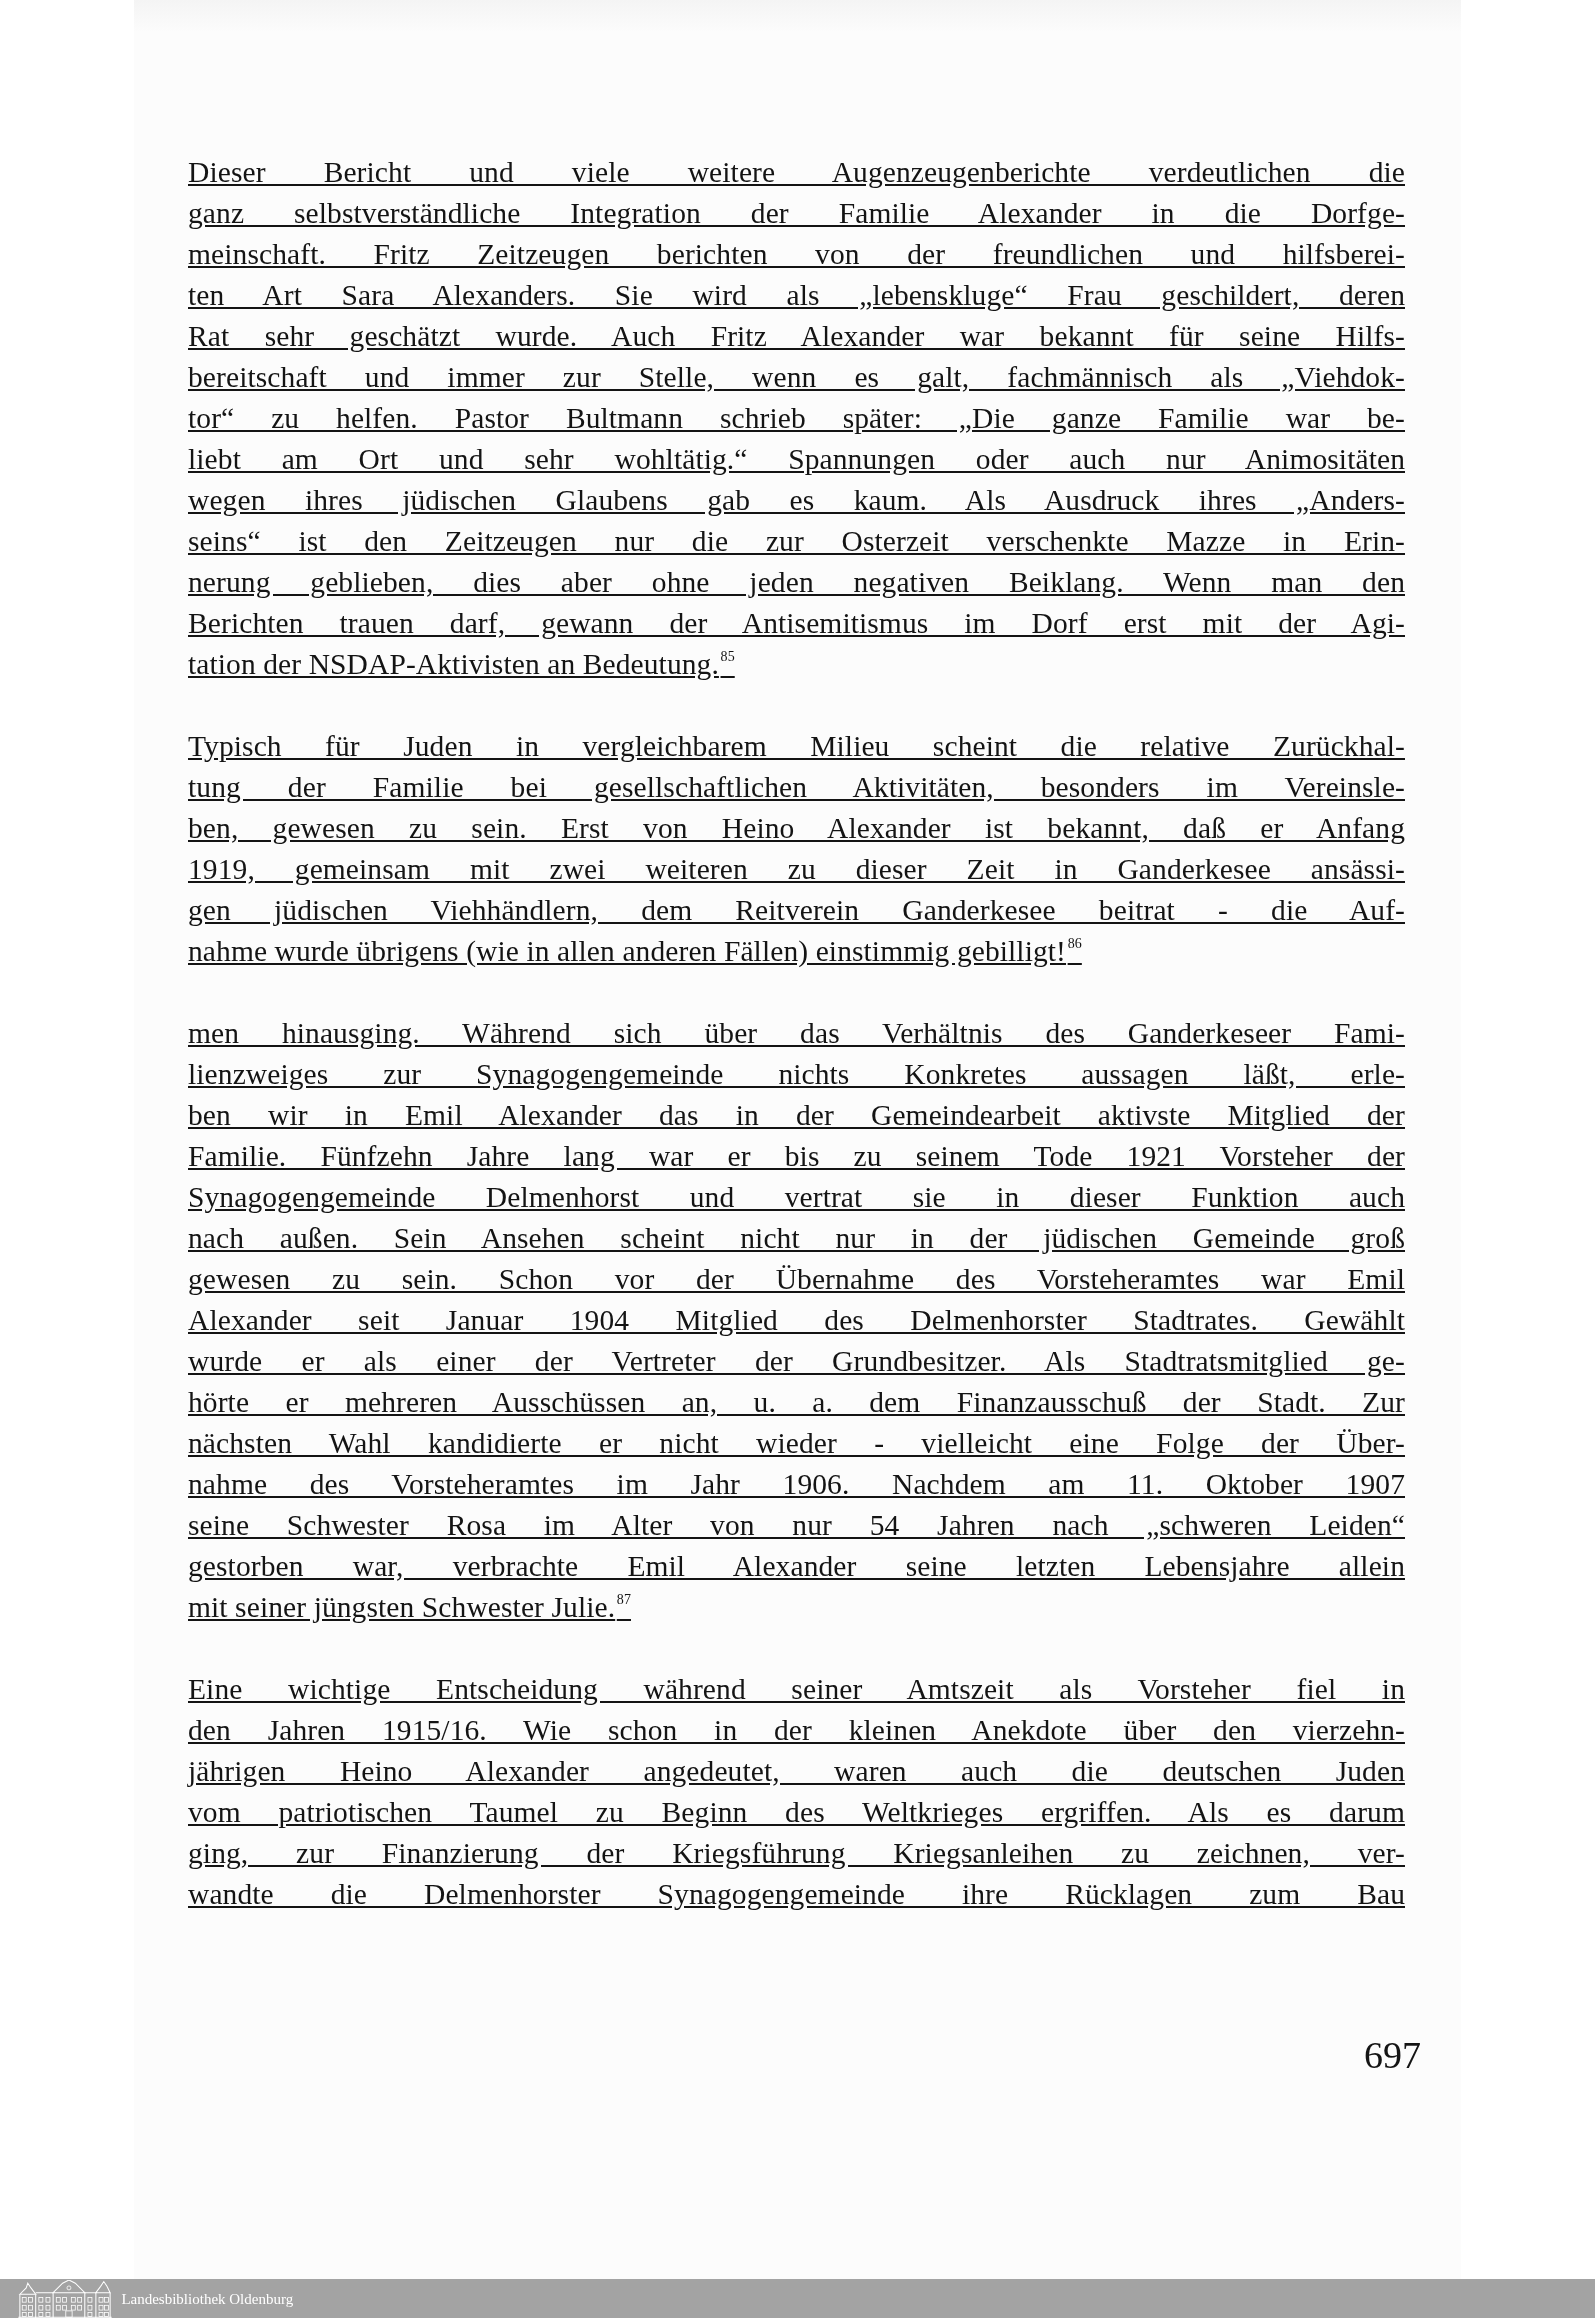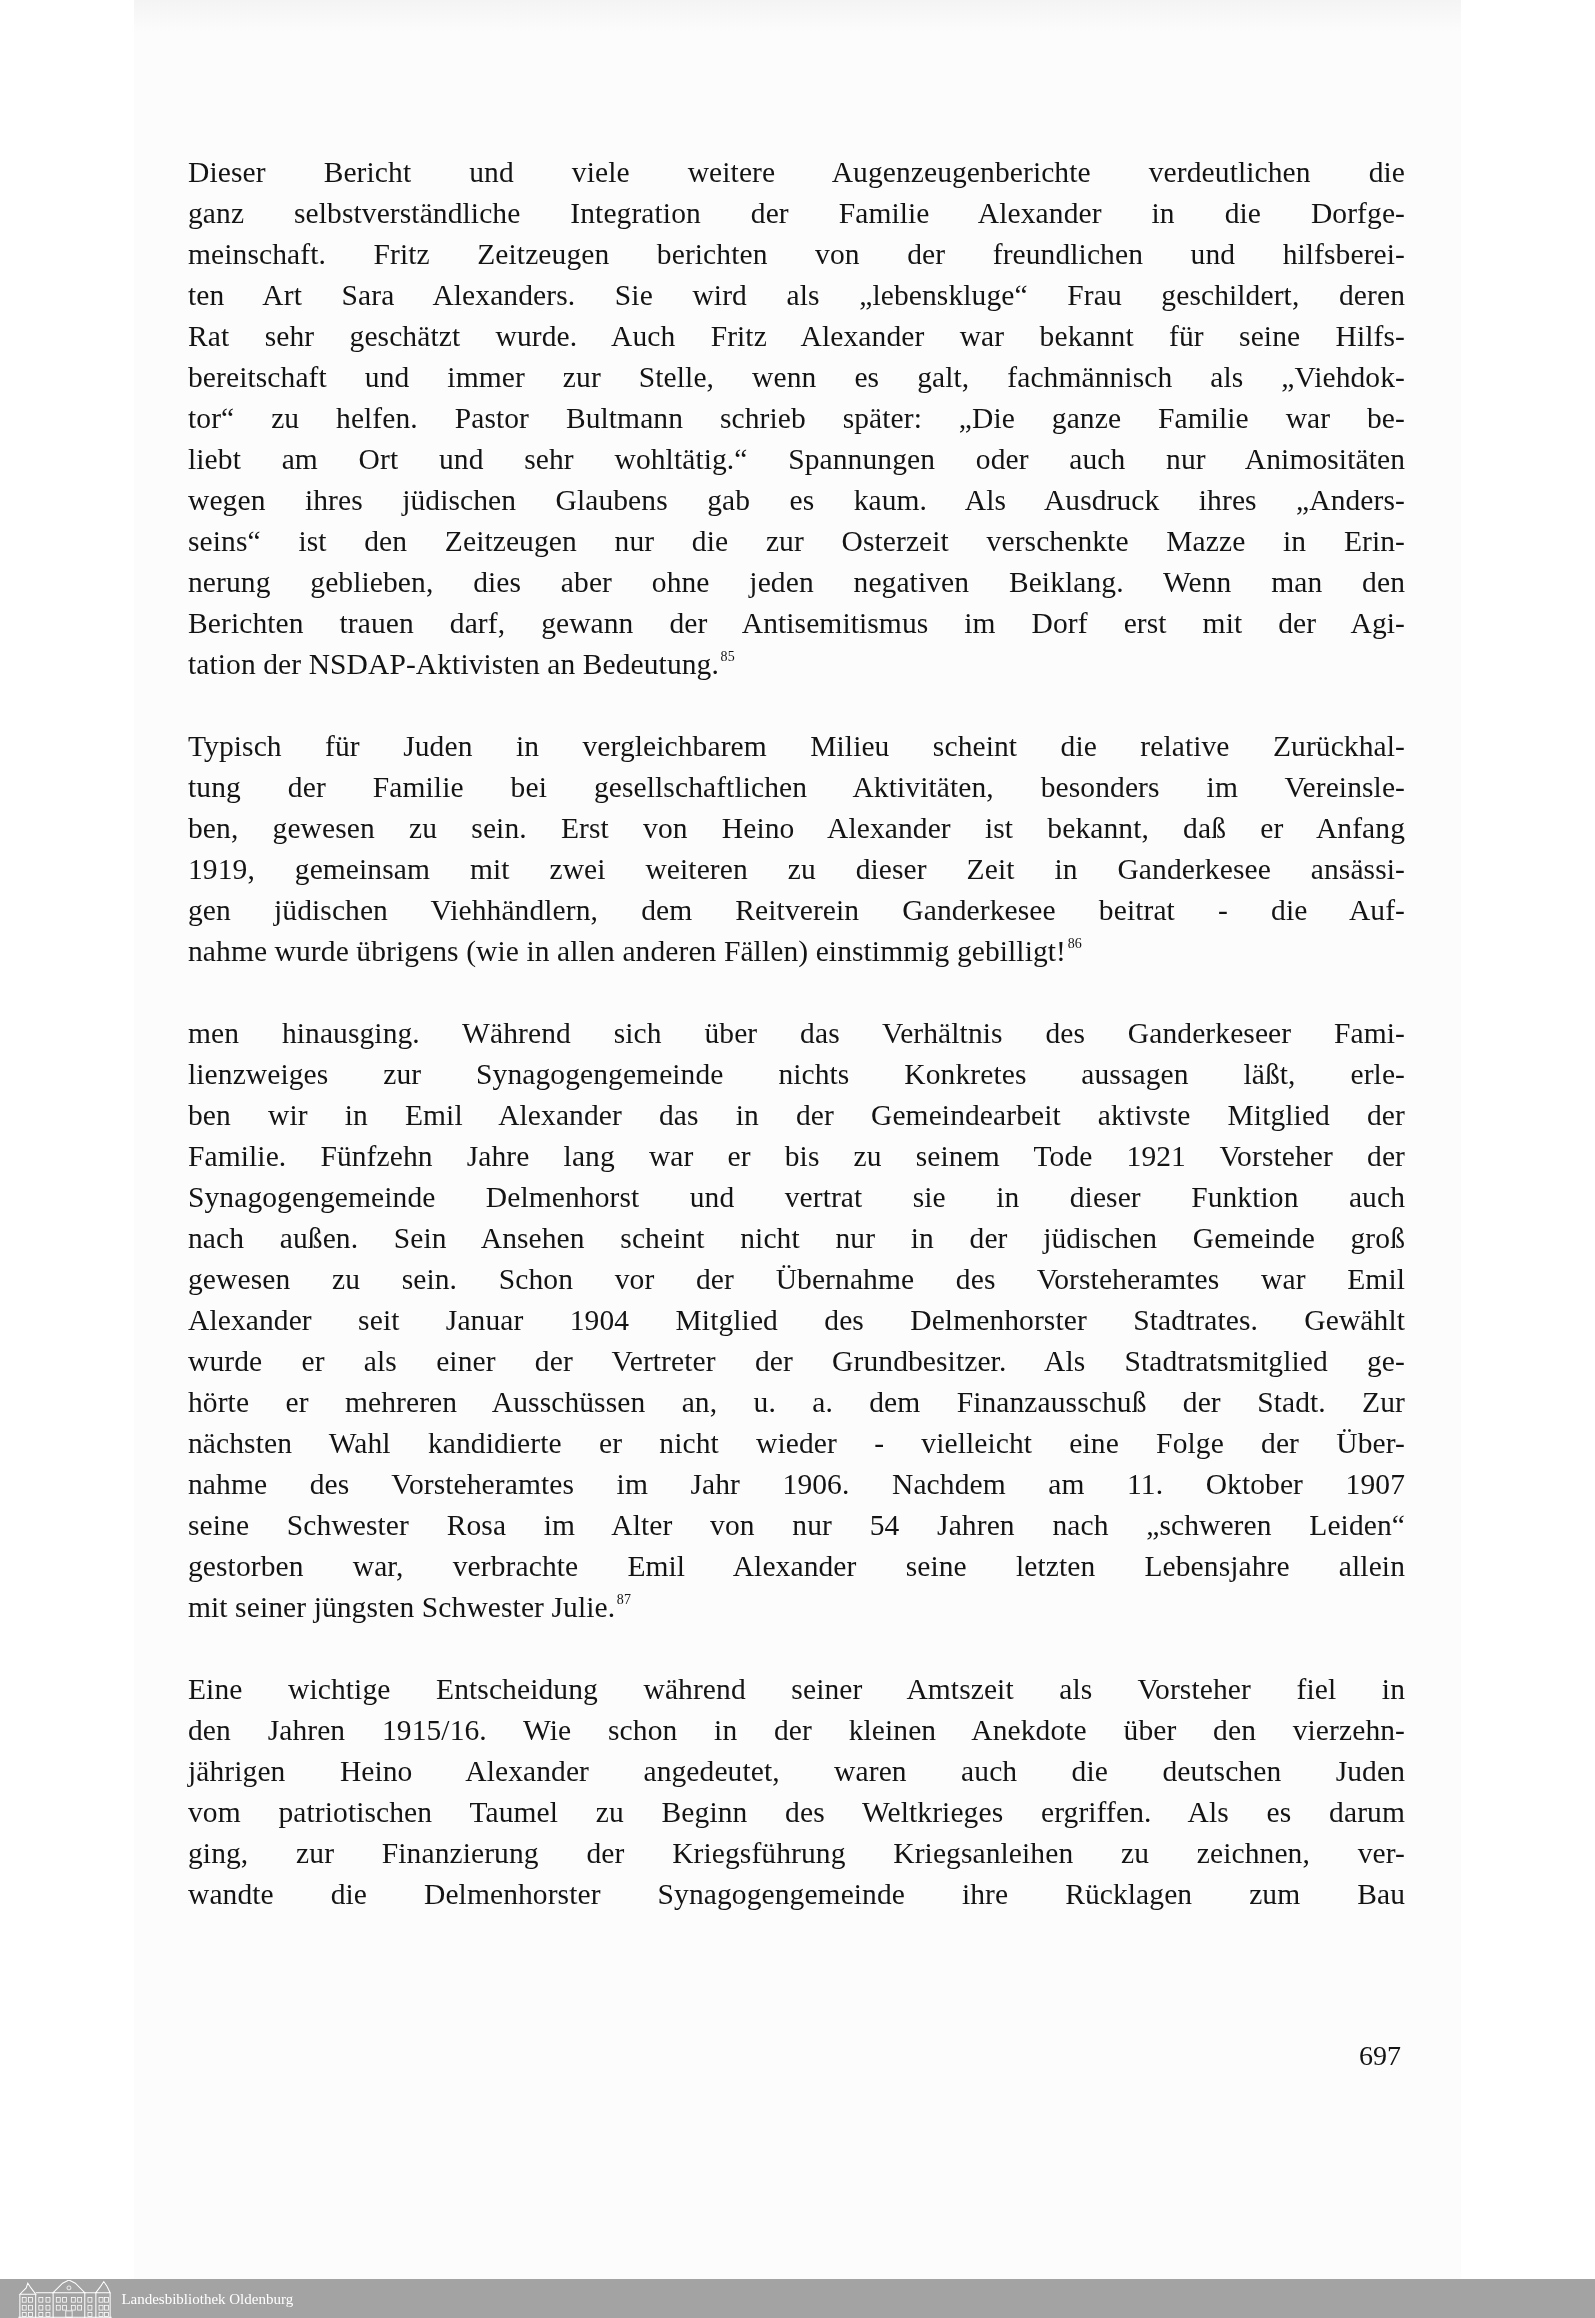--- a/index.html
+++ b/index.html
@@ -11,33 +11,33 @@
   }
   .scan-page {
     position: absolute; left: 134px; top: 0; width: 1327px; height: 2279px;
     background: #fcfcfc;
   }
   .scan-top-bleed {
     position: absolute; left: 134px; top: 0; width: 1327px; height: 32px;
     background: linear-gradient(#f4f4f4, #fcfcfc);
   }
   .text-block {
-    position: absolute; left: 188px; top: 152px; width: 1217px;
+    position: absolute; left: 188px; top: 152px; width: 1217px; text-decoration: underline;
   }
   .para { margin: 0 0 41px 0; }
   .line {
     display: block; height: 41px; line-height: 41px;
     font-size: 29.5px; white-space: nowrap;
     text-align: justify; text-align-last: justify;
     letter-spacing: 0.1px;
   }
   .line.last { text-align: left; text-align-last: left; }
   sup.fn { font-size: 14px; vertical-align: 0; position: relative; top: -12.8px; margin-left: 1.6px; }
   .page-number {
-    position: absolute; right: 194px; top: 2038px; font-size: 28px; line-height: 35px;
+    position: absolute; right: 174px; top: 2038px; font-size: 38px; line-height: 35px;
     text-align: right;
   }
   .footer-bar {
     position: absolute; left: 0; top: 2279px; width: 1595px; height: 40px;
     background: #a3a3a3; display: flex; align-items: center; padding-left: 13px;
   }
   .footer-logo { margin-left: 4.8px; width: 94px; height: 38px; }
   .footer-text {
     margin-left: 9.6px; color: #ffffff; font-size: 15px;
     font-family: "Liberation Serif", "DejaVu Serif", serif;

